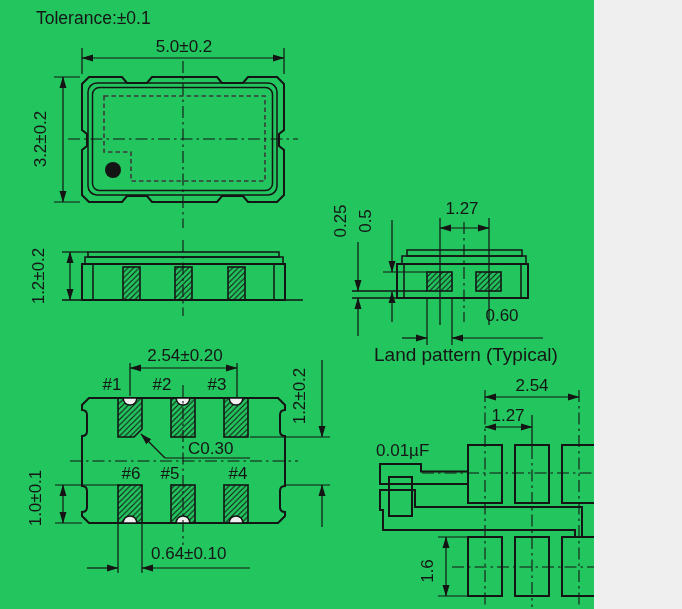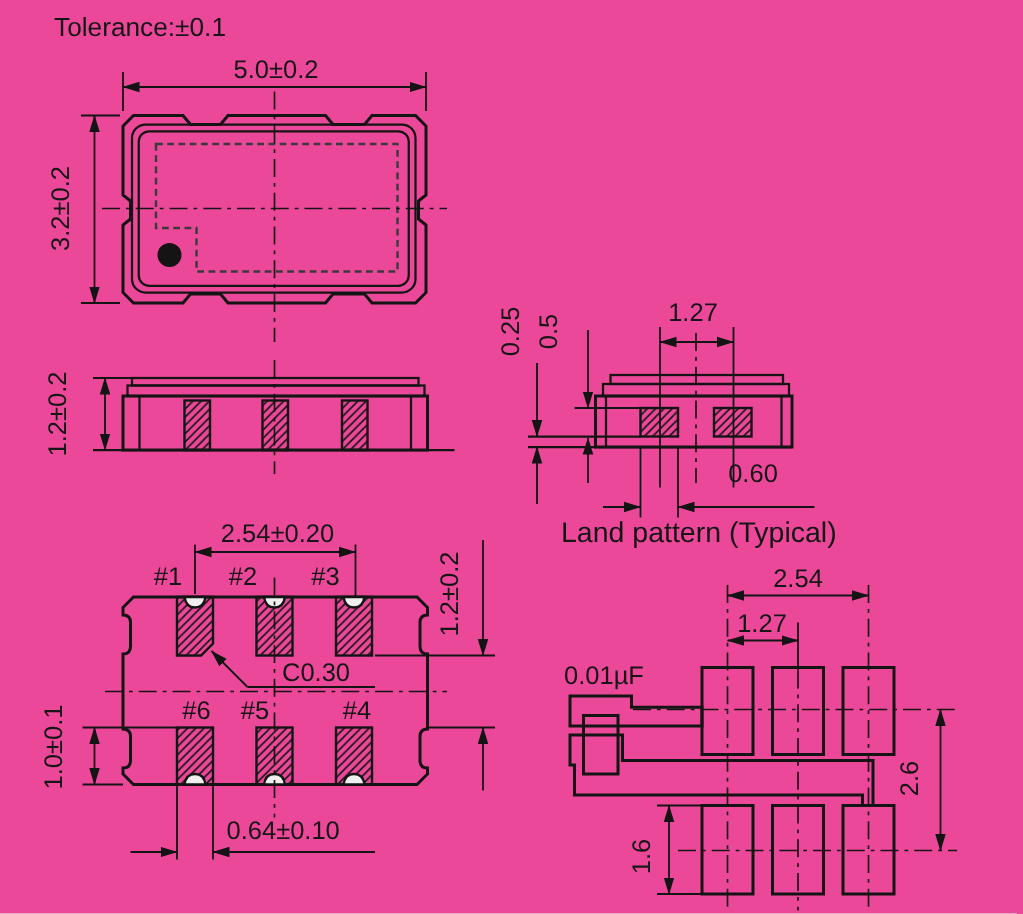--- a/index.html
+++ b/index.html
@@ -1,16 +1,16 @@
 <!DOCTYPE html>
 <html><head>
 <meta charset="utf-8">
 <style>
   html,body{margin:0;padding:0;background:#efefef;}
-  .stage{position:relative;width:682px;height:609px;background:#ec4899;overflow:hidden;
+  .stage{position:relative;width:594px;height:609px;background:#22c55e;overflow:hidden;
          font-family:"Liberation Sans",sans-serif;}
   svg{display:block}
   .ol{fill:none;stroke:#141414;stroke-width:2;}
   .ol15{fill:none;stroke:#141414;stroke-width:1.5;}
   .dim{fill:none;stroke:#141414;stroke-width:1.2;}
   .cl{fill:none;stroke:#141414;stroke-width:1.1;stroke-dasharray:12 4 2.5 4;}
   .cavity{fill:none;stroke:#3a3a3a;stroke-width:1.6;stroke-dasharray:4.5 3;}
   .hatch{fill:url(#hatch);stroke:#141414;stroke-width:1.6;}
   .padbig{fill:none;stroke:#141414;stroke-width:2;}
   .bgfill{fill:#efefef;stroke:#141414;stroke-width:1.6;}

